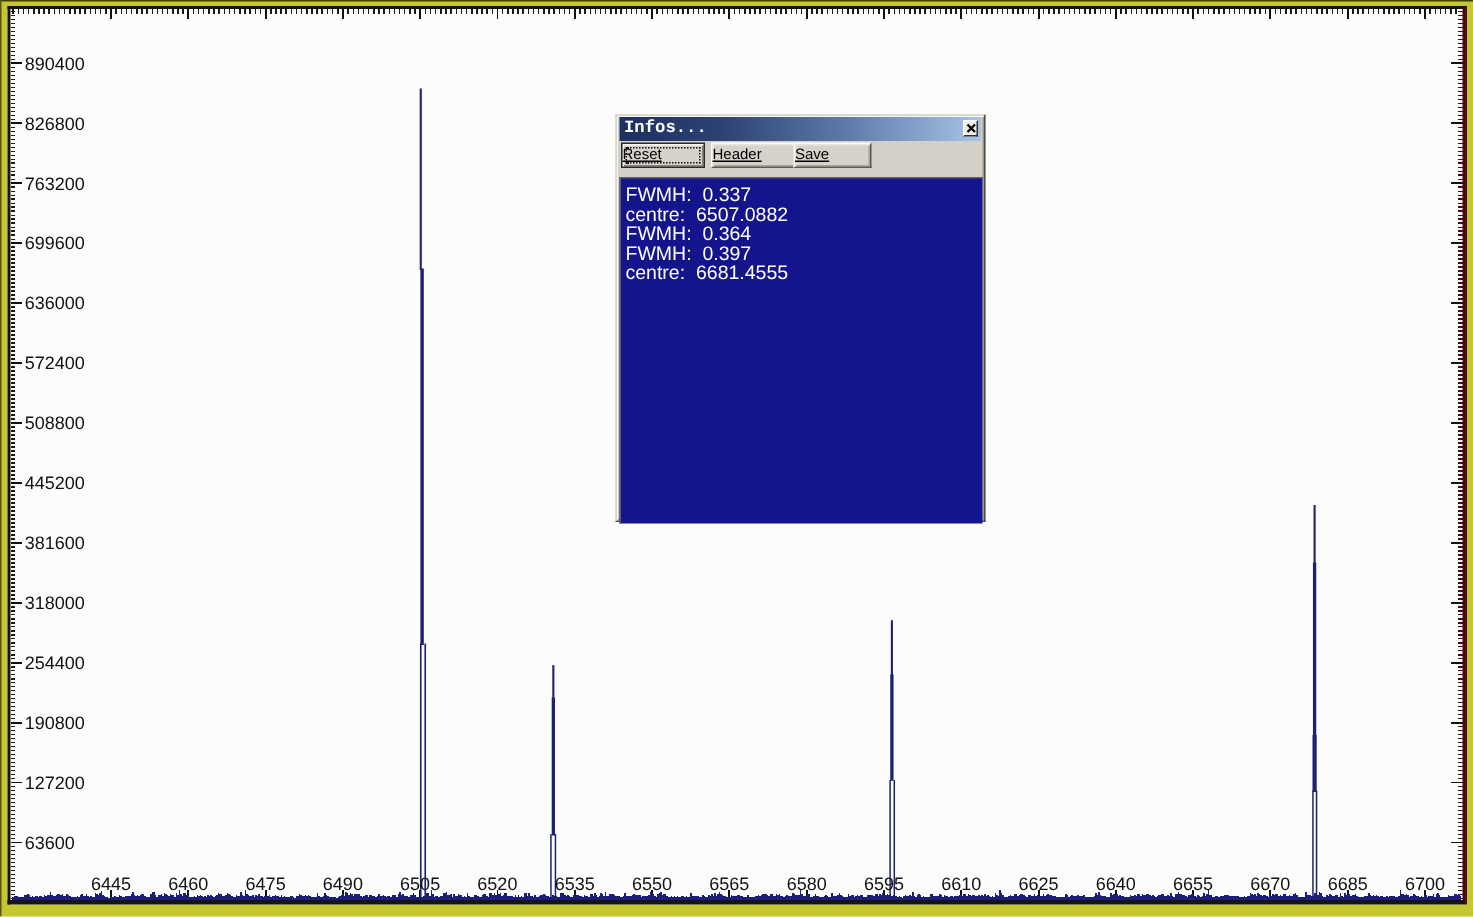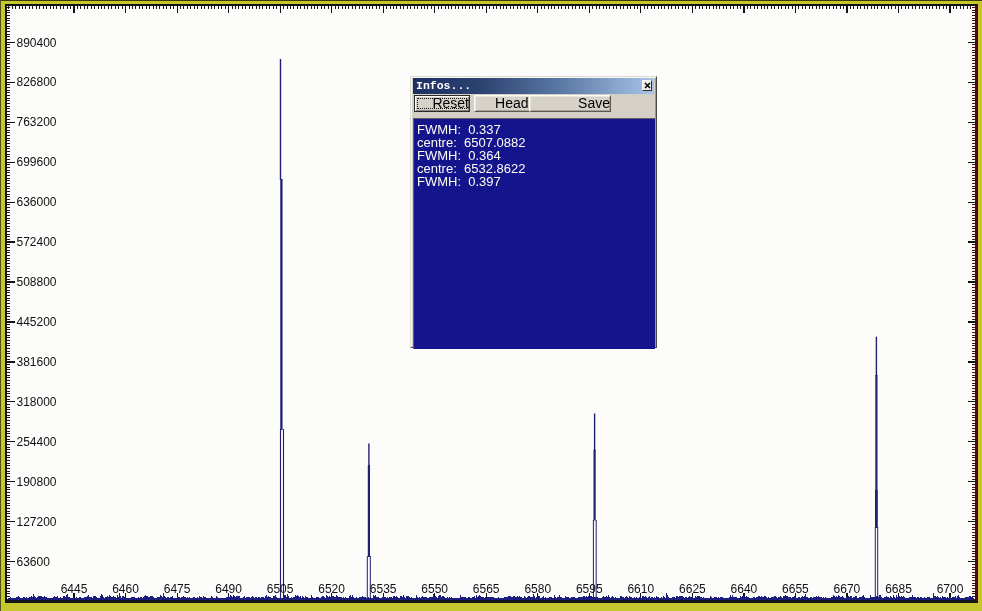--- a/index.html
+++ b/index.html
@@ -11,21 +11,21 @@
  border:1px solid;border-color:#dedbd4 #4a4a46 #4a4a46 #dedbd4;
  box-shadow:inset 1px 1px 0 #f7f6f3,inset -1px -1px 0 #9b978e;}
 .tbar{position:absolute;left:2px;top:1px;width:241px;height:16px;
  background:linear-gradient(90deg,#1c3061 0%,#2c4271 28%,#5d7aa7 62%,#a7c3e6 100%);
  color:#fff;font-family:Liberation Mono, monospace;font-weight:bold;font-size:11.5px;line-height:15px;padding-left:3px;box-sizing:border-box;}
 .cls{position:absolute;left:229px;top:2px;width:10px;height:11px;background:#eeebe4;
  border:1px solid;border-color:#fbfaf8 #2f2f2f #2f2f2f #fbfaf8;box-sizing:border-box;}
 .cls svg{position:absolute;left:0.5px;top:1px;}
 .btn{position:absolute;top:18px;height:17px;background:#d6d2ca;border:1px solid #2a2a2a;box-sizing:border-box;
  box-shadow:inset 1px 1px 0 #fbfaf7,inset -1px -1px 0 #87837b;
- font-size:14px;color:#000;text-align:right;line-height:15px;}
+ font-size:10px;color:#000;text-align:left;line-height:15px;text-decoration:underline;}
 .foc{position:absolute;left:2px;top:2px;right:2px;bottom:2px;border:1px dotted #111;}
 .navy{position:absolute;left:2px;top:41px;width:242px;height:231px;background:#14148c;
  border-top:1px solid #606060;border-left:1px solid #606060;box-sizing:border-box;
  color:#fdfdf2;font-size:13px;line-height:13px;padding:4px 0 0 3px;}
 text{font-family:"Liberation Sans",sans-serif;font-size:12px;fill:#111;}
 </style></head><body>
 <div id="frame-top"></div>
 <div id="frame-left"></div>
 <div id="plot"></div>
 <svg width="982" height="611" shape-rendering="crispEdges">
@@ -99,20 +99,20 @@
     </g>
 </svg>
 <div class="dlg">
  <div class="tbar">Infos...<div class="cls">
         <svg width="7" height="7">
           <path d="M1 1L6 6M6 1L1 6" stroke="#000" stroke-width="1.5"></path>
         </svg>
       </div></div>
  <div class="btn" style="left:3px;width:56px;">Reset<div class="foc"></div></div>
  <div class="btn" style="left:63px;width:68px;border-color:#fbfaf7 #5c5850 #5c5850 #fbfaf7;box-shadow:inset 1px 1px 0 #e8e5df,inset -1px -1px 0 #a8a49a;">Header</div>
- <div class="btn" style="left:118px;width:82px;border-color:#fbfaf7 #5c5850 #5c5850 #fbfaf7;box-shadow:inset 1px 1px 0 #e8e5df,inset -1px -1px 0 #a8a49a;">Save</div>
+ <div class="btn" style="left:118px;width:52px;border-color:#fbfaf7 #5c5850 #5c5850 #fbfaf7;box-shadow:inset 1px 1px 0 #e8e5df,inset -1px -1px 0 #a8a49a;">Save</div>
  <div class="navy">
       <div>FWMH:&nbsp; 0.337</div>
       <div>centre:&nbsp; 6507.0882</div>
       <div>FWMH:&nbsp; 0.364</div>
-      <div>centre:&nbsp; 6532.8622</div>
       <div>FWMH:&nbsp; 0.397</div>
+      <div>centre:&nbsp; 6681.4555</div>
     </div>
 </div>
 </body></html>

